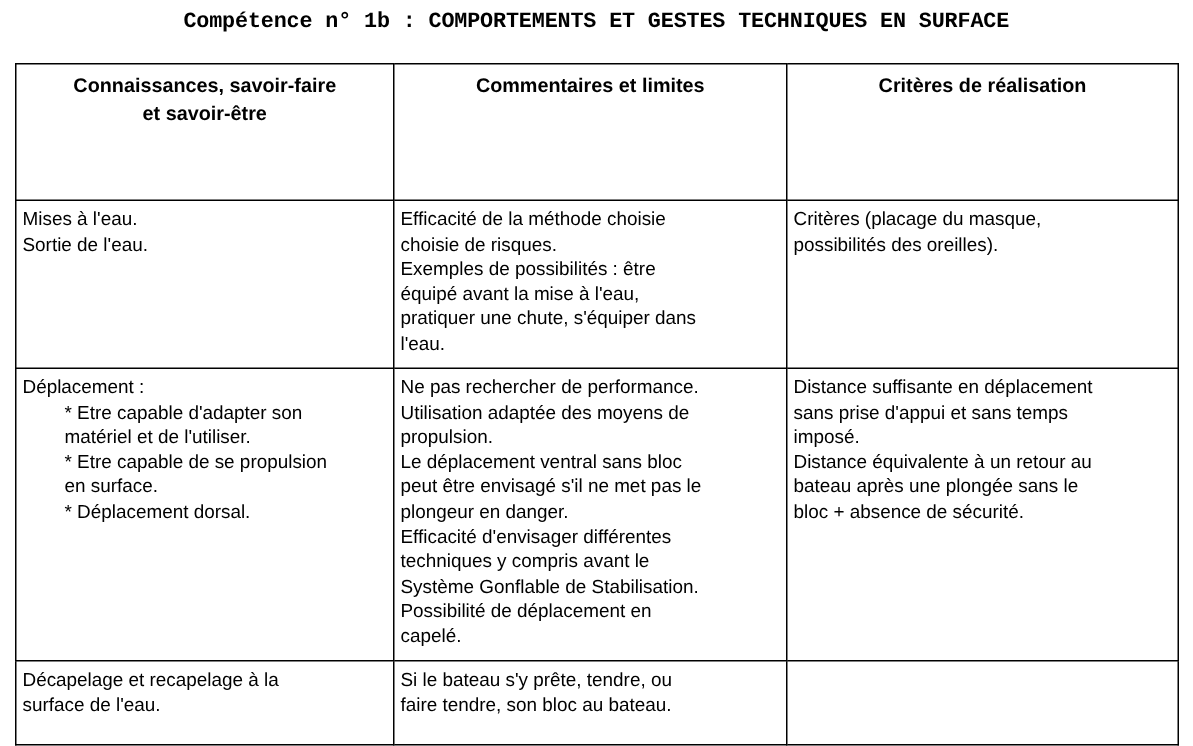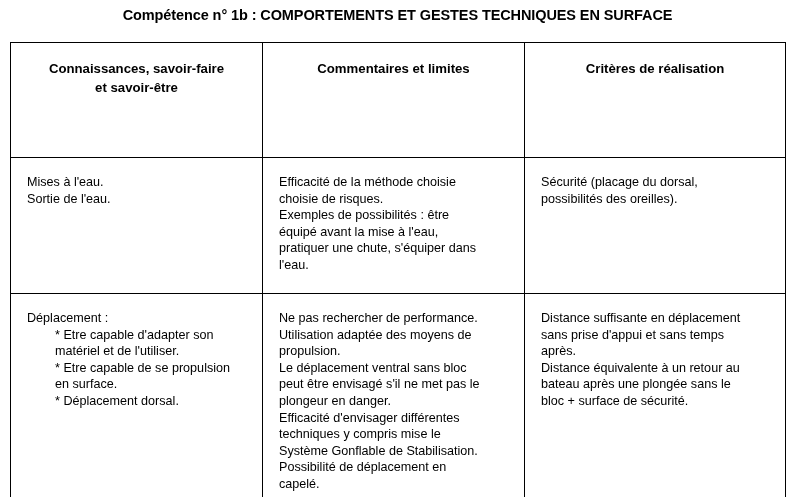--- a/index.html
+++ b/index.html
@@ -24,33 +24,34 @@
     position: absolute;
     left: 0;
     top: 6px;
     width: 795px;
     text-align: center;
     font-size: 14.5px;
     font-weight: bold;
     letter-spacing: -0.1px;
     line-height: 19px;
     white-space: nowrap;
+    font-family: Liberation Mono, monospace;
   }
   .comp-table {
     position: absolute;
     left: 10px;
     top: 42px;
     width: 775px;
     border-collapse: collapse;
     table-layout: fixed;
   }
   .comp-table td, .comp-table th {
     border: 1.4px solid #000000;
     vertical-align: top;
-    padding: 16px;
+    padding: 4px;
   }
   .col-a { width: 252px; }
   .col-b { width: 262px; }
   .col-c { width: 261px; }
 
   .head-cell {
     height: 82px;
     text-align: center;
     vertical-align: middle;
     font-size: 13.2px;
@@ -109,21 +110,21 @@
         </td>
         <td class="body-cell">
           <span class="line">Efficacité de la méthode choisie</span>
           <span class="line">choisie de risques.</span>
           <span class="line">Exemples de possibilités : être</span>
           <span class="line">équipé avant la mise à l'eau,</span>
           <span class="line">pratiquer une chute, s'équiper dans</span>
           <span class="line">l'eau.</span>
         </td>
         <td class="body-cell">
-          <span class="line">Sécurité (placage du dorsal,</span>
+          <span class="line">Critères (placage du masque,</span>
           <span class="line">possibilités des oreilles).</span>
         </td>
       </tr>
 
       <tr class="row-2">
         <td class="body-cell">
           <span class="line">Déplacement :</span>
           <span class="bullet">* Etre capable d'adapter son</span>
           <span class="cont">matériel et de l'utiliser.</span>
           <span class="bullet">* Etre capable de se propulsion</span>
@@ -131,32 +132,43 @@
           <span class="bullet">* Déplacement dorsal.</span>
         </td>
         <td class="body-cell">
           <span class="line">Ne pas rechercher de performance.</span>
           <span class="line">Utilisation adaptée des moyens de</span>
           <span class="line">propulsion.</span>
           <span class="line">Le déplacement ventral sans bloc</span>
           <span class="line">peut être envisagé s'il ne met pas le</span>
           <span class="line">plongeur en danger.</span>
           <span class="line">Efficacité d'envisager différentes</span>
-          <span class="line">techniques y compris mise le</span>
+          <span class="line">techniques y compris avant le</span>
           <span class="line">Système Gonflable de Stabilisation.</span>
           <span class="line">Possibilité de déplacement en</span>
           <span class="line">capelé.</span>
         </td>
         <td class="body-cell">
           <span class="line">Distance suffisante en déplacement</span>
           <span class="line">sans prise d'appui et sans temps</span>
-          <span class="line">après.</span>
+          <span class="line">imposé.</span>
           <span class="line">Distance équivalente à un retour au</span>
           <span class="line">bateau après une plongée sans le</span>
-          <span class="line">bloc + surface de sécurité.</span>
+          <span class="line">bloc + absence de sécurité.</span>
         </td>
       </tr>
 
+      <tr class="row-3">
+        <td class="body-cell">
+          <span class="line">Décapelage et recapelage à la</span>
+          <span class="line">surface de l'eau.</span>
+        </td>
+        <td class="body-cell">
+          <span class="line">Si le bateau s'y prête, tendre, ou</span>
+          <span class="line">faire tendre, son bloc au bateau.</span>
+        </td>
+        <td class="body-cell empty-cell"></td>
+      </tr>
 
     </tbody>
   </table>
 
 </div>
 
 </body></html>

